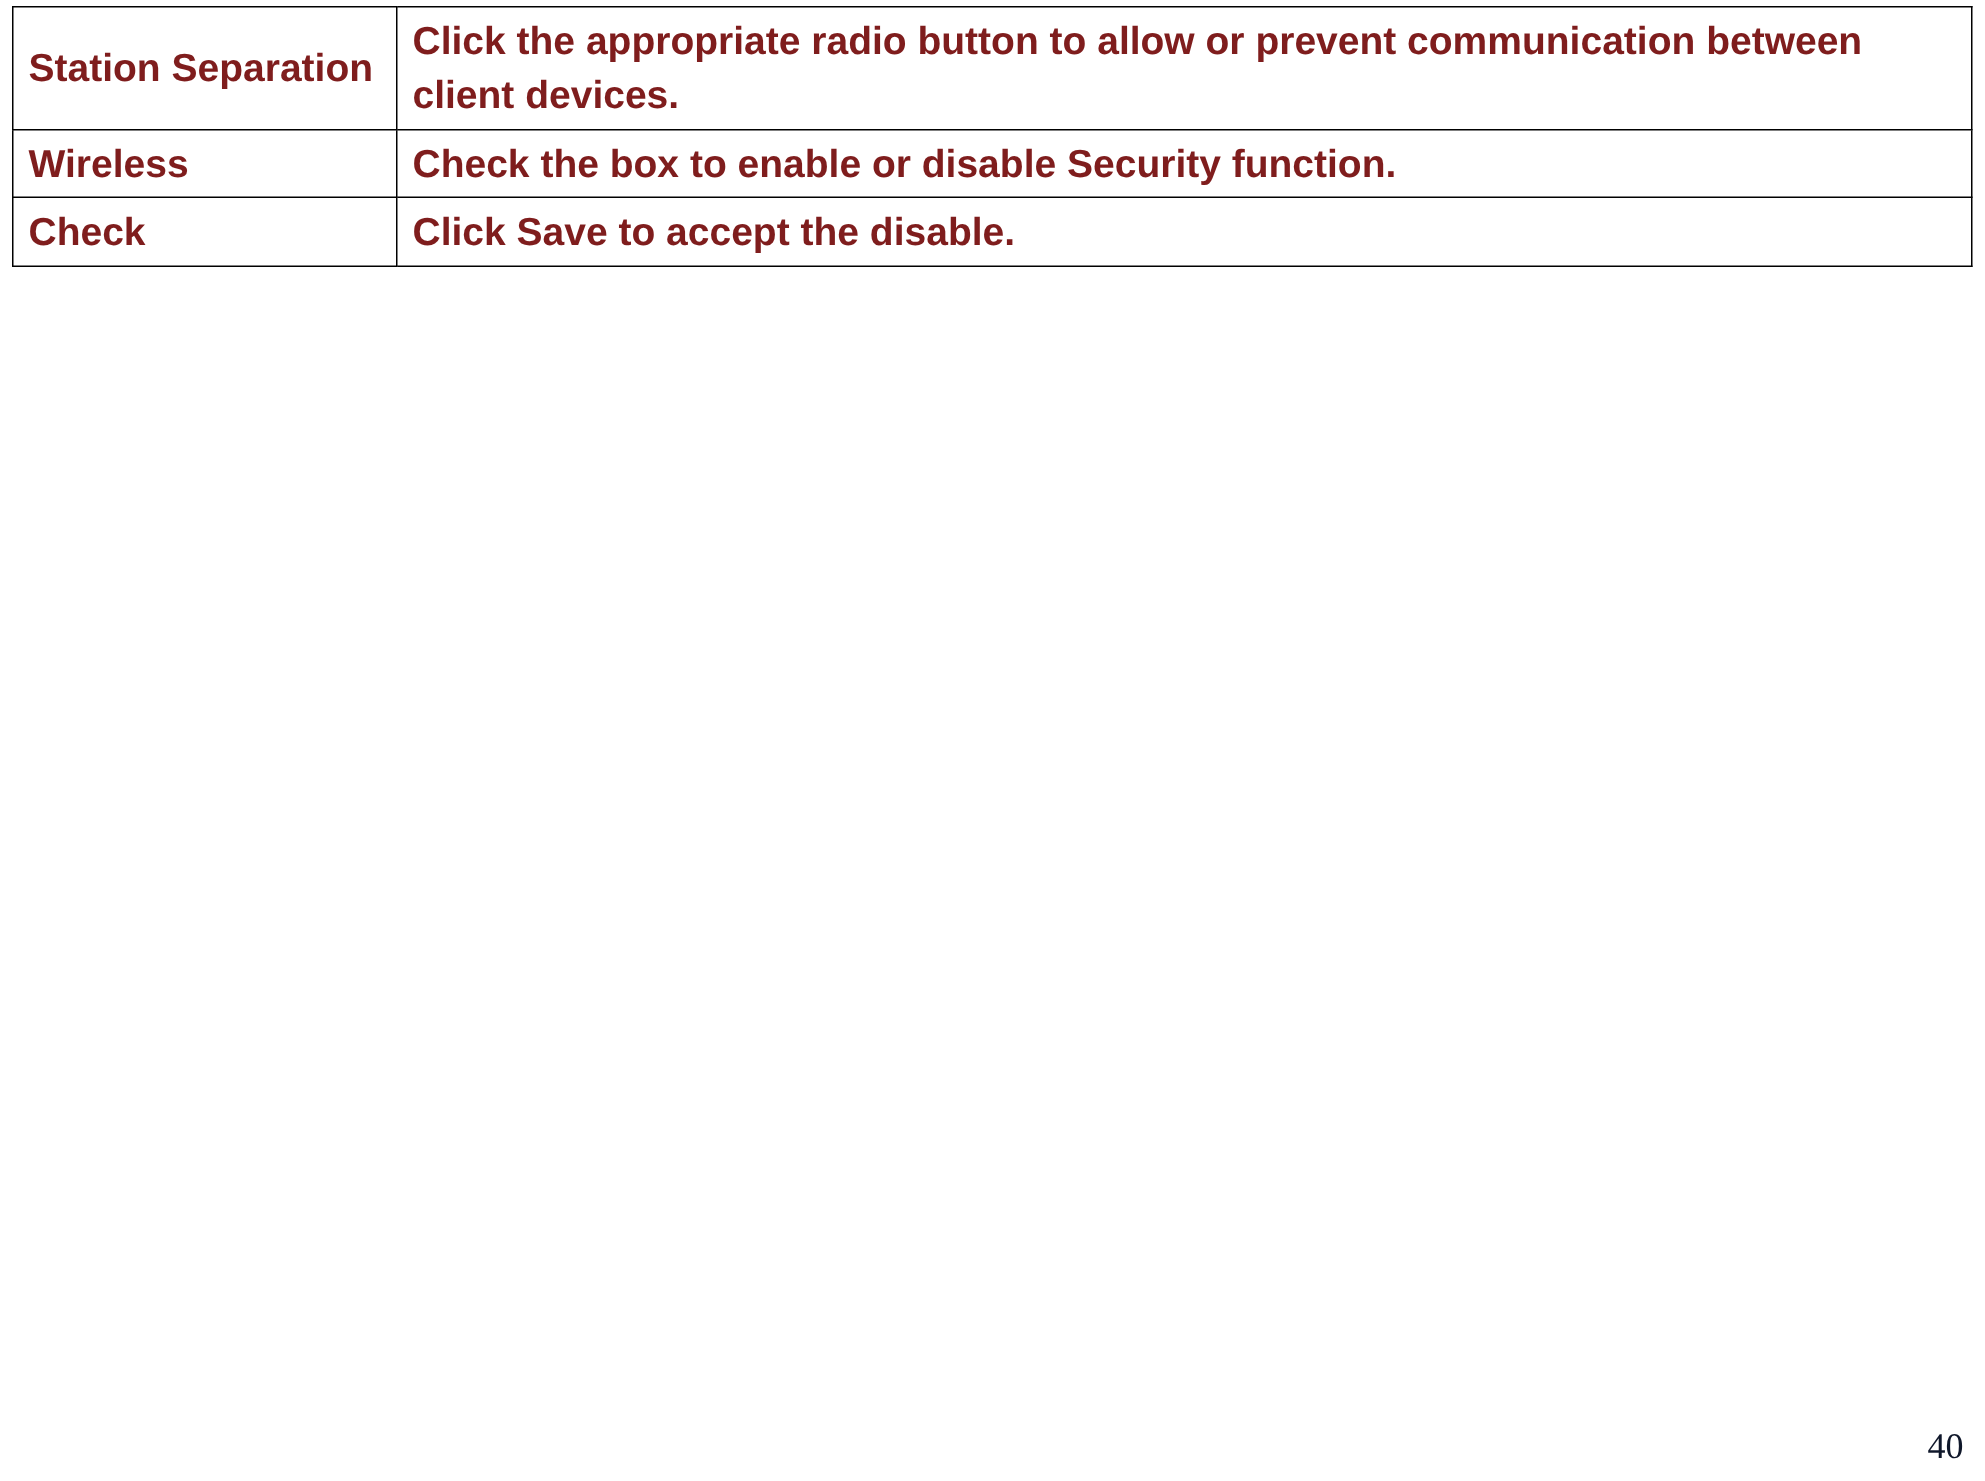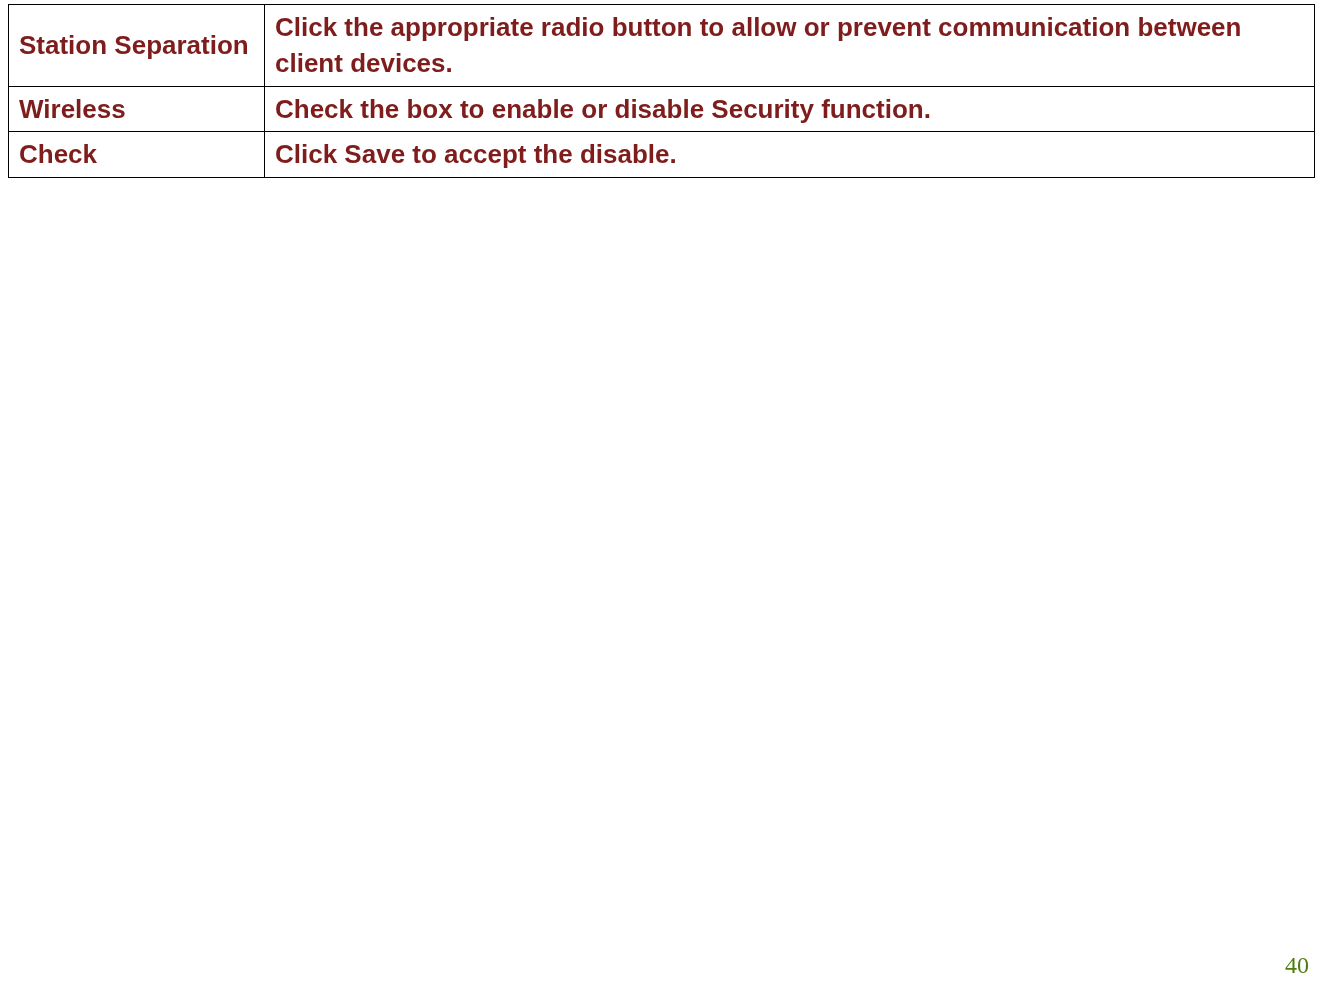--- a/index.html
+++ b/index.html
@@ -34,21 +34,21 @@
     }
     td.desc {
       font-weight: bold;
     }
     .page-number {
       position: absolute;
       bottom: 8px;
       right: 14px;
       font-family: "Times New Roman", serif;
       font-size: 24px;
-      color: #4d7c0f;
+      color: #0f172a;
     }
   </style>
 </head>
 <body>
 
 <table>
   <tbody>
     <tr>
       <td class="label">Station Separation</td>
       <td class="desc">Click the appropriate radio button to allow or prevent communication between client devices.</td>

